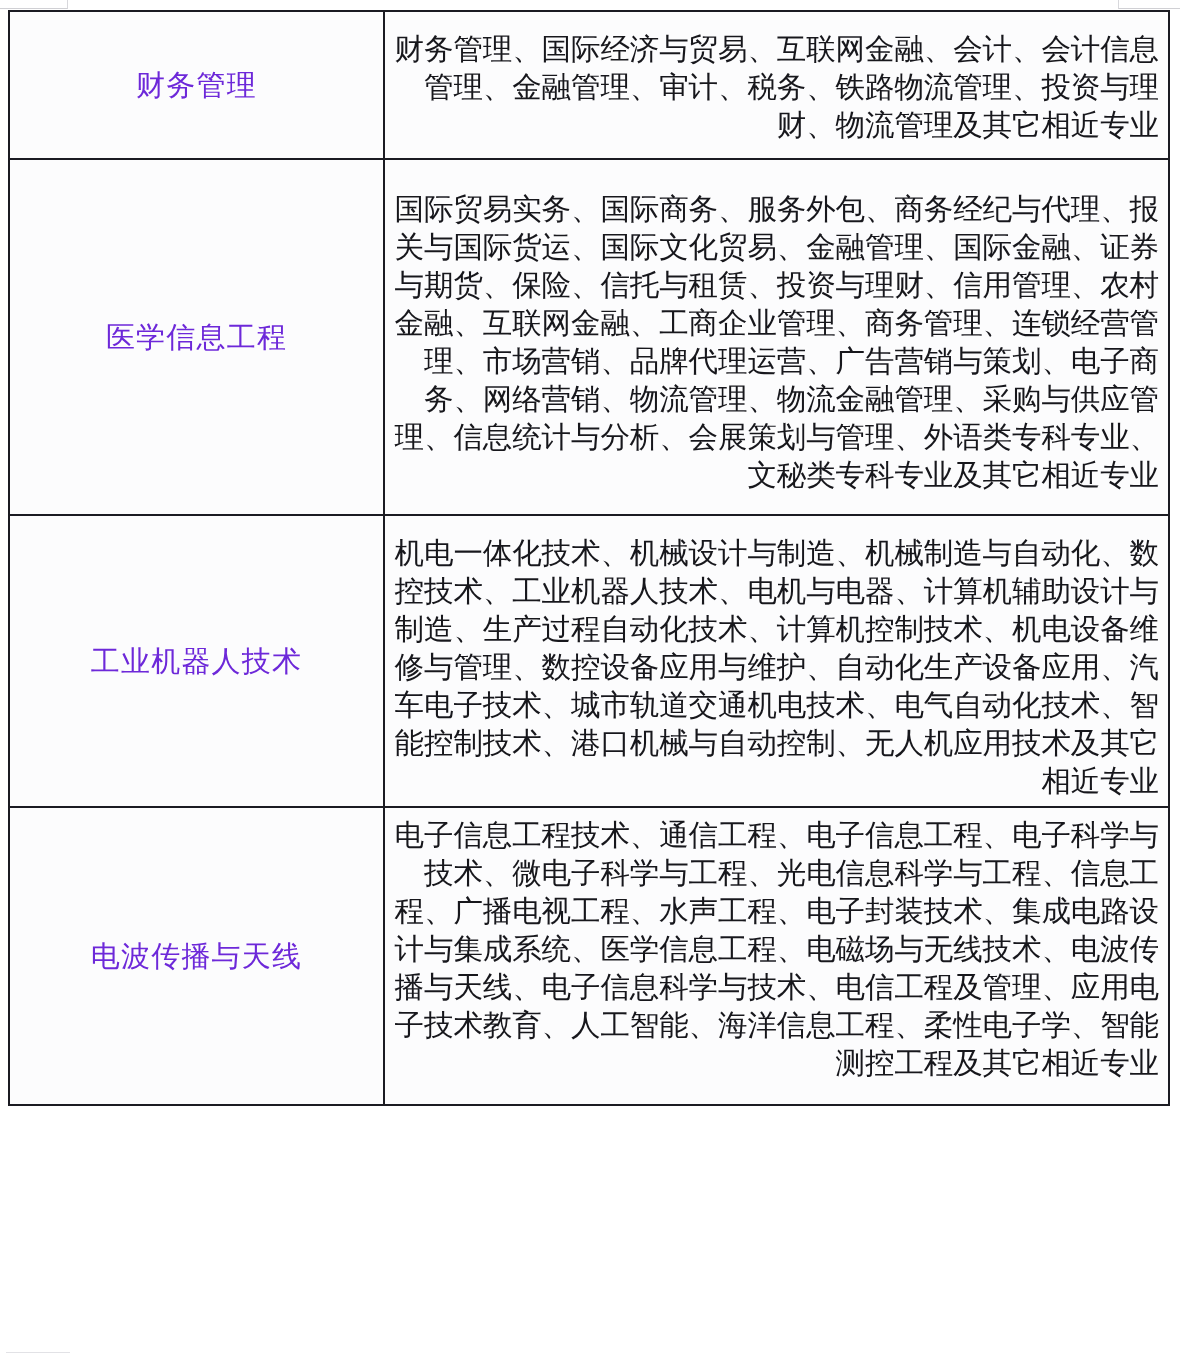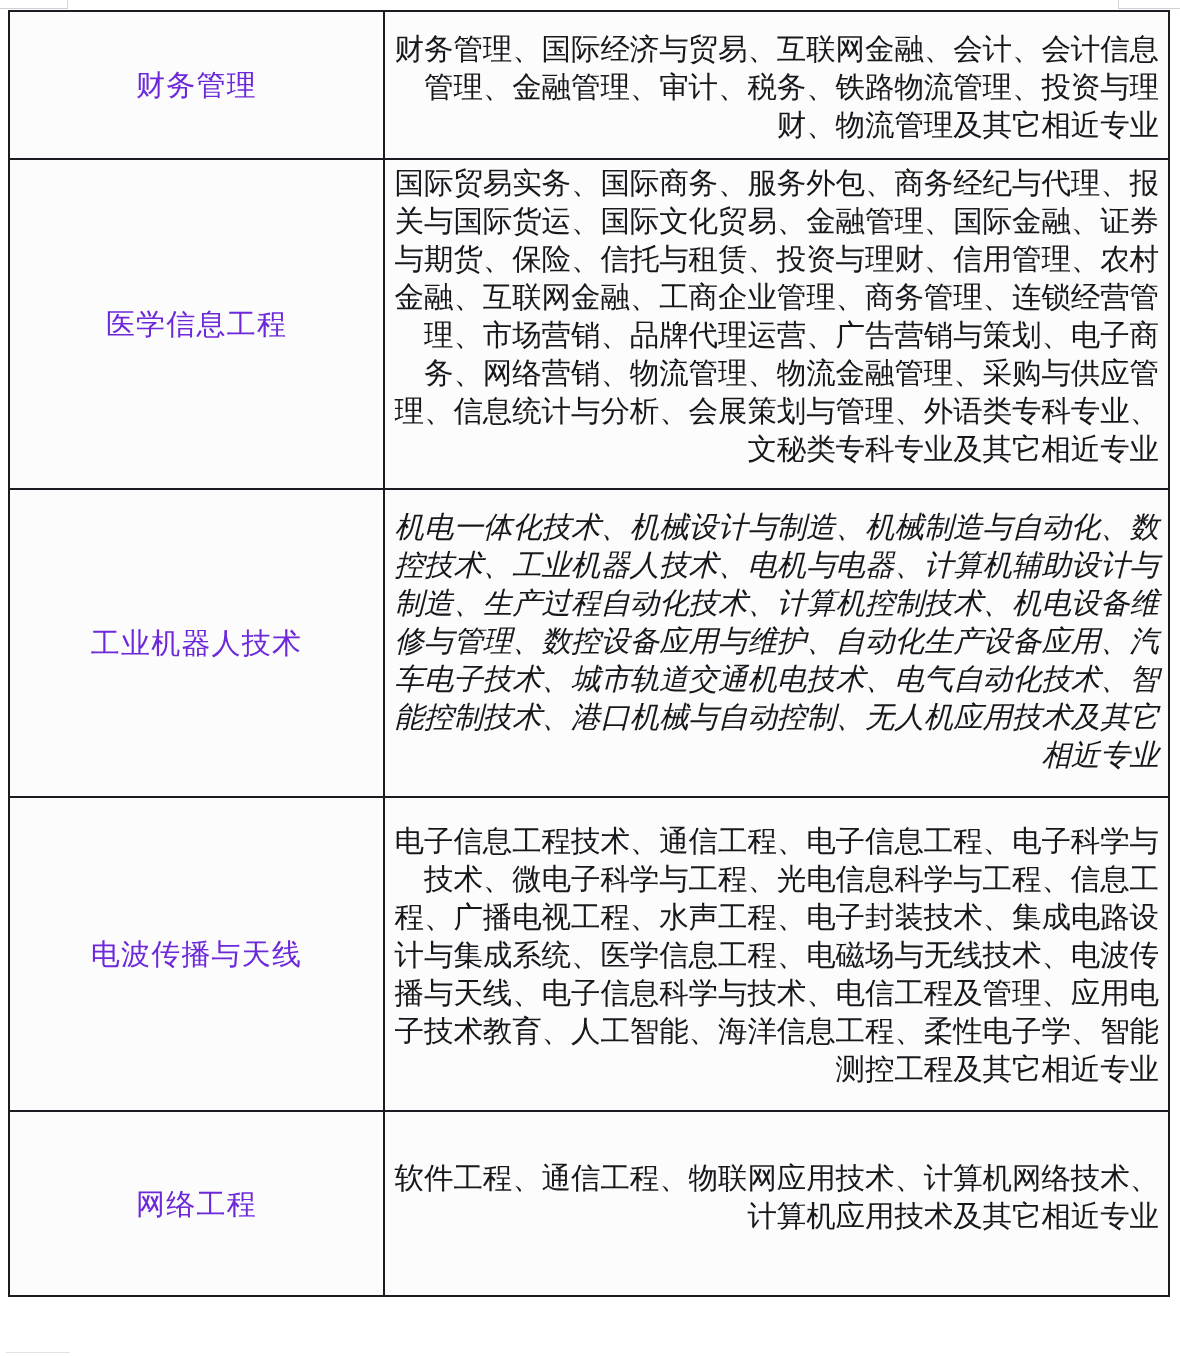--- a/index.html
+++ b/index.html
@@ -95,23 +95,23 @@
     letter-spacing: -0.1px;
     word-break: break-all;
   }
 
   .list-text {
     display: block;
   }
 
   
   tr.row-caiwu      td.major-list { padding-top: 18px;  padding-bottom: 14px; }
-  tr.row-guomao     td.major-list { padding-top: 4px;  padding-bottom: 20px; }
-  tr.row-jixie      td.major-list { padding-top: 18px;  padding-bottom: 22px; font-style: italic; }
-  tr.row-dianzi     td.major-list { padding-top: 24px;  padding-bottom: 22px; }
+  tr.row-guomao     td.major-list { padding-top: 30px;  padding-bottom: 20px; }
+  tr.row-jixie      td.major-list { padding-top: 18px;  padding-bottom: 6px; }
+  tr.row-dianzi     td.major-list { padding-top: 8px;  padding-bottom: 22px; }
   tr.row-wangluo    td.major-list { padding-top: 47px;  padding-bottom: 60px; }
 </style>
 </head>
 <body>
 
 <div id="page">
 
   <div class="scan-artifact-top-left"></div>
   <div class="scan-artifact-top-right"></div>
   <div class="scan-artifact-bottom"></div>
@@ -145,24 +145,18 @@
           </td>
         </tr>
 
         <tr class="row-dianzi">
           <td class="major-name">电波传播与天线</td>
           <td class="major-list">
             <span class="list-text">电子信息工程技术、通信工程、电子信息工程、电子科学与技术、微电子科学与工程、光电信息科学与工程、信息工程、广播电视工程、水声工程、电子封装技术、集成电路设计与集成系统、医学信息工程、电磁场与无线技术、电波传播与天线、电子信息科学与技术、电信工程及管理、应用电子技术教育、人工智能、海洋信息工程、柔性电子学、智能测控工程及其它相近专业</span>
           </td>
         </tr>
 
-        <tr class="row-wangluo">
-          <td class="major-name">网络工程</td>
-          <td class="major-list">
-            <span class="list-text">软件工程、通信工程、物联网应用技术、计算机网络技术、计算机应用技术及其它相近专业</span>
-          </td>
-        </tr>
 
       </tbody>
     </table>
   </div>
 
 </div>
 
 </body></html>

